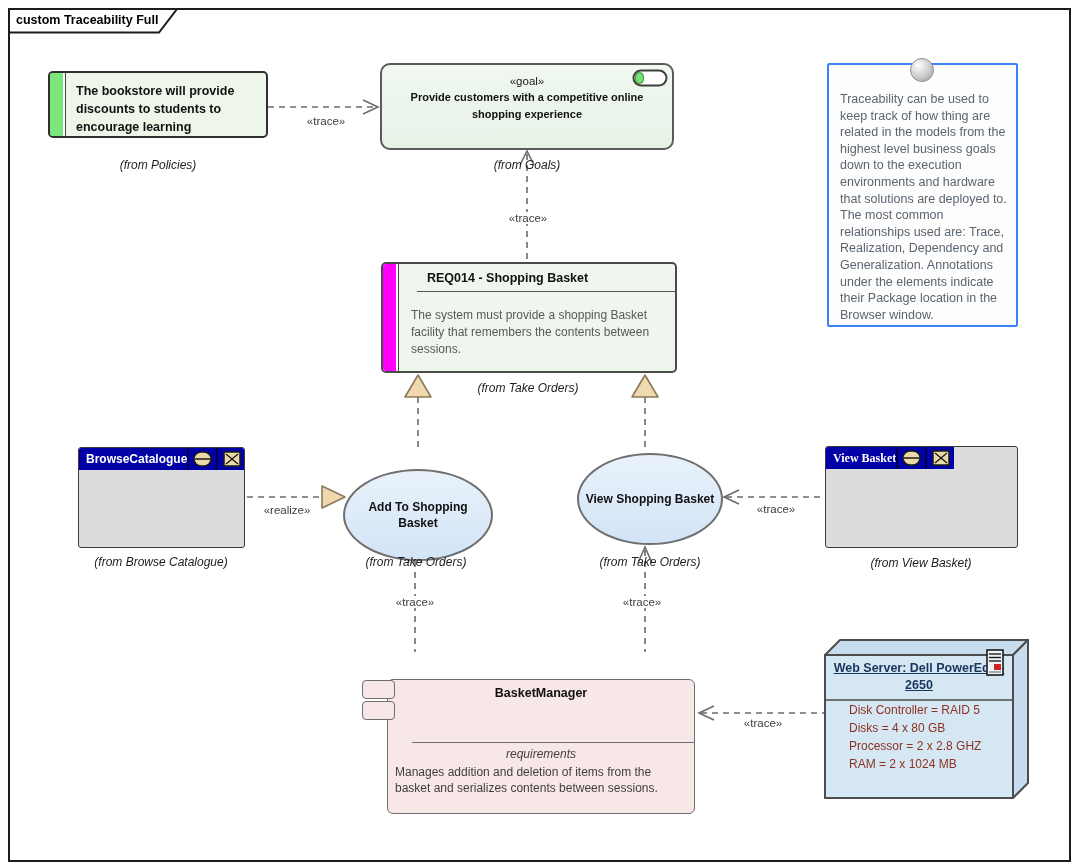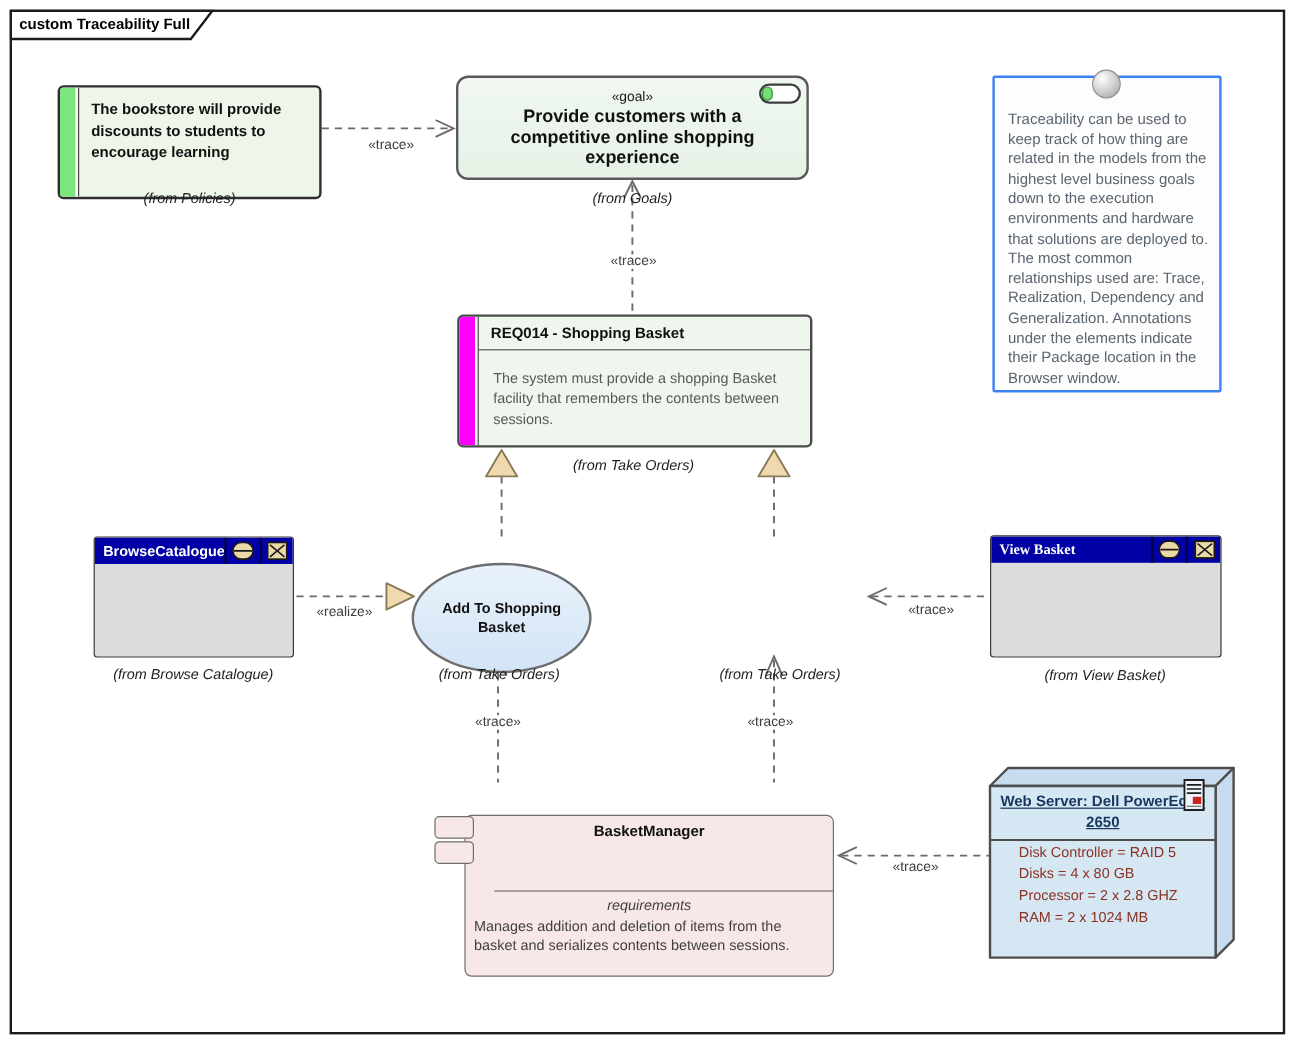--- a/index.html
+++ b/index.html
@@ -17,29 +17,29 @@
         white-space:nowrap;z-index:4;}
   
   .el{z-index:3;box-sizing:border-box;}
   .barbox{display:flex;border:2px solid #2f2f2f;border-radius:5px;overflow:hidden;background:#eef6ea;}
   .bar{width:13px;flex:0 0 13px;}
   .bargap{width:2px;flex:0 0 2px;background:#fdfdfd;border-right:1.5px solid #444;}
   .policy-text{padding:9px 10px;font-size:12.5px;font-weight:bold;color:#111;line-height:18px;}
   .goal{border:2px solid #5a5a5a;border-radius:10px;background:linear-gradient(180deg,#f0f8f0,#e7f2e7);
         text-align:center;}
   .goal-st{margin-top:10px;font-size:11.5px;color:#1a1a1a;}
-  .goal-name{margin:2px auto 0;width:262px;font-size:15px;font-weight:bold;color:#111;line-height:17px;}
-  .req-head{font-size:12.5px;font-weight:bold;color:#111;padding:7px 10px 6px;border-bottom:1.5px solid #555;}
+  .goal-name{margin:2px auto 0;width:262px;font-size:11px;font-weight:bold;color:#111;line-height:17px;}
+  .req-head{font-size:12.5px;font-weight:bold;color:#111;padding:7px 10px 6px;border-bottom:1.5px solid #555;margin-left:18px;}
   .req-body{padding:15px 12px;font-size:12px;color:#595959;line-height:17px;}
   .note{border:2px solid #3b82f6;border-radius:2px;background:#fdfdfd;z-index:3;}
   .note-text{padding:26px 8px 8px 11px;font-size:12.5px;color:#5a6570;line-height:16.6px;}
   .pin{width:22px;height:22px;border-radius:50%;border:1px solid #8f8f8f;
        background:radial-gradient(circle at 35% 30%, #fdfdfd, #cccccc 55%, #9a9a9a);z-index:4;}
   .screen{border:1.5px solid #3a3a3a;border-radius:3px;overflow:hidden;background:#dcdcdc;
-          display:flex;flex-direction:column;}
+          display:flex;flex-direction:row;}
   .titlebar{height:22px;background:#0000a6;display:flex;align-items:center;flex:0 0 22px;}
   .titlebar .t{flex:1;color:#fff;font-weight:bold;font-size:12px;padding-left:7px;white-space:nowrap;}
   .wbtn{width:27px;height:100%;display:flex;align-items:center;justify-content:center;
         border-left:2px solid #00004d;}
   .ellipse{border:2px solid #6e6e6e;border-radius:50%;
            background:linear-gradient(180deg,#e9f2fb,#d2e4f6);
            display:flex;align-items:center;justify-content:center;text-align:center;
            font-size:12px;font-weight:bold;color:#111;line-height:16px;}
   .comp{border:1.6px solid #6e6e6e;border-radius:6px;background:#f8e7e7;margin-top:26px;}
   .comp-name{text-align:center;padding-top:6px;font-size:12.5px;font-weight:bold;color:#111;}
@@ -108,21 +108,21 @@
       <polygon points="345,497 322,486 322,508"></polygon>
     </g>
     <g stroke="#4d4d4d" stroke-width="2" stroke-linejoin="round">
       <polygon points="825,655 840,640 1028,640 1013,655" fill="#c7dcee"></polygon>
       <polygon points="1013,655 1028,640 1028,783 1013,798" fill="#c7dcee"></polygon>
       <rect x="825" y="655" width="188" height="143" fill="#d6e7f4"></rect>
       <line x1="825" y1="700" x2="1013" y2="700" stroke-width="1.5"></line>
     </g>
   </svg>
 
-  <div class="abs el barbox" style="left:48px;top:71px;width:220px;height:95px;">
+  <div class="abs el barbox" style="left:48px;top:71px;width:220px;height:67px;">
     <div class="bar" style="background:#7ce57c;"></div>
     <div class="bargap"></div>
     <div class="policy-text">The bookstore will provide discounts to students to encourage learning</div>
   </div>
   <div class="abs anno" style="left:158px;top:158px;">(from Policies)</div>
 
   <div class="abs el goal" style="left:380px;top:63px;width:294px;height:87px;">
     <div class="goal-st">«goal»</div>
     <div class="goal-name">Provide customers with a competitive online shopping experience</div>
   </div>
@@ -187,20 +187,23 @@
     </div>
     <div style="flex:1;"></div>
   </div>
   <div class="abs anno" style="left:921px;top:556px;">(from View Basket)</div>
 
   <div class="abs el ellipse" style="left:343px;top:469px;width:150px;height:92px;padding:0 14px;">
     <span>Add To Shopping Basket</span>
   </div>
   <div class="abs anno" style="left:416px;top:555px;">(from Take Orders)</div>
 
+  <div class="abs el ellipse" style="left:577px;top:453px;width:146px;height:92px;padding:0 2px;">
+    <span>View Shopping Basket</span>
+  </div>
   <div class="abs anno" style="left:650px;top:555px;">(from Take Orders)</div>
 
   <div class="abs el comp" style="left:387px;top:653px;width:308px;height:135px;">
     <div class="comp-name">BasketManager</div>
     <div class="comp-sep"></div>
     <div class="comp-req">requirements</div>
     <div class="comp-body">Manages addition and deletion of items from the basket and serializes contents between sessions.</div>
   </div>
   <div class="abs ctab" style="left:362px;top:680px;"></div>
   <div class="abs ctab" style="left:362px;top:701px;"></div>

